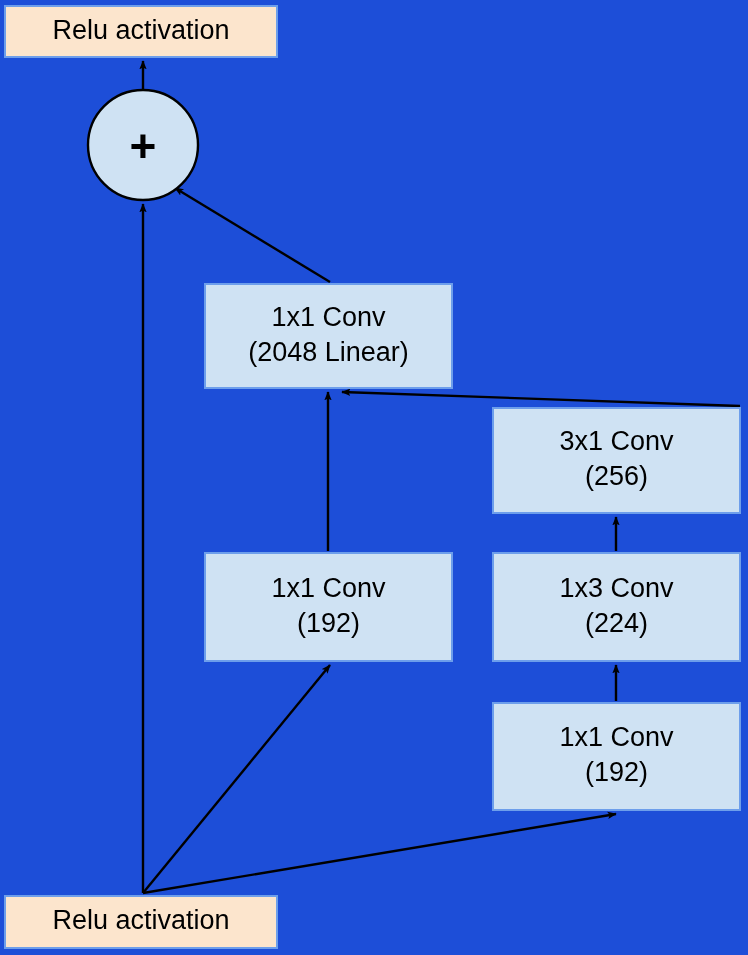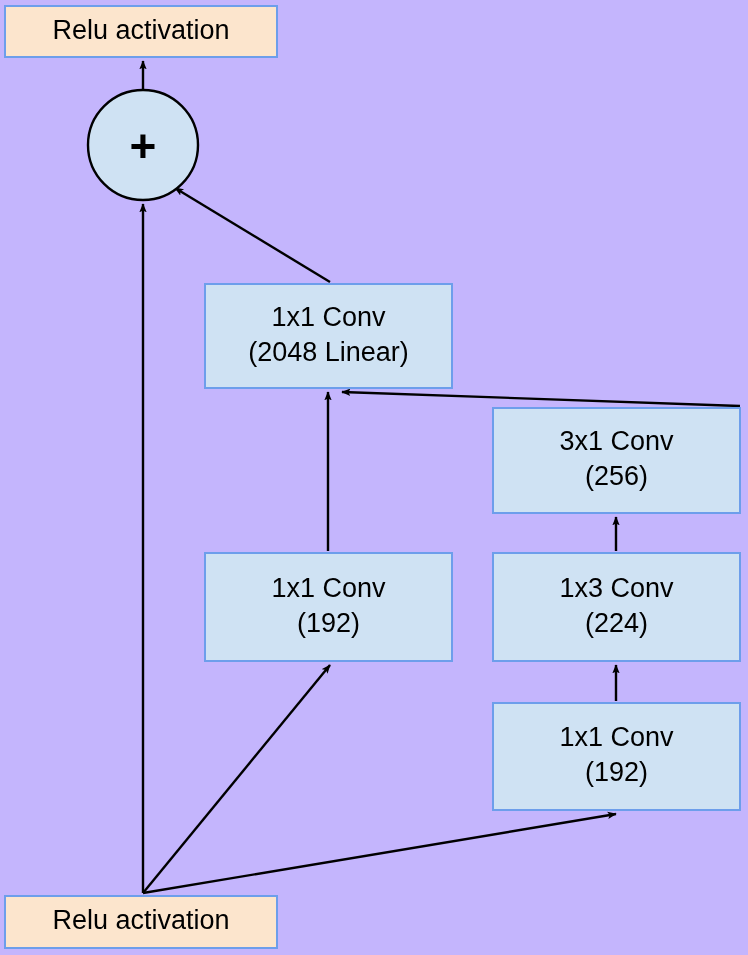--- a/index.html
+++ b/index.html
@@ -7,21 +7,21 @@
     padding: 0;
     background: #ffffff;
   }
   body {
     font-family: "Liberation Sans", sans-serif;
   }
   #diagram-root {
     position: relative;
     width: 748px;
     height: 955px;
-    background: #c4b5fd;
+    background: #1d4ed8;
     overflow: hidden;
   }
   svg.diagram-canvas {
     position: absolute;
     left: 0;
     top: 0;
     width: 748px;
     height: 955px;
   }
   .node-box {

